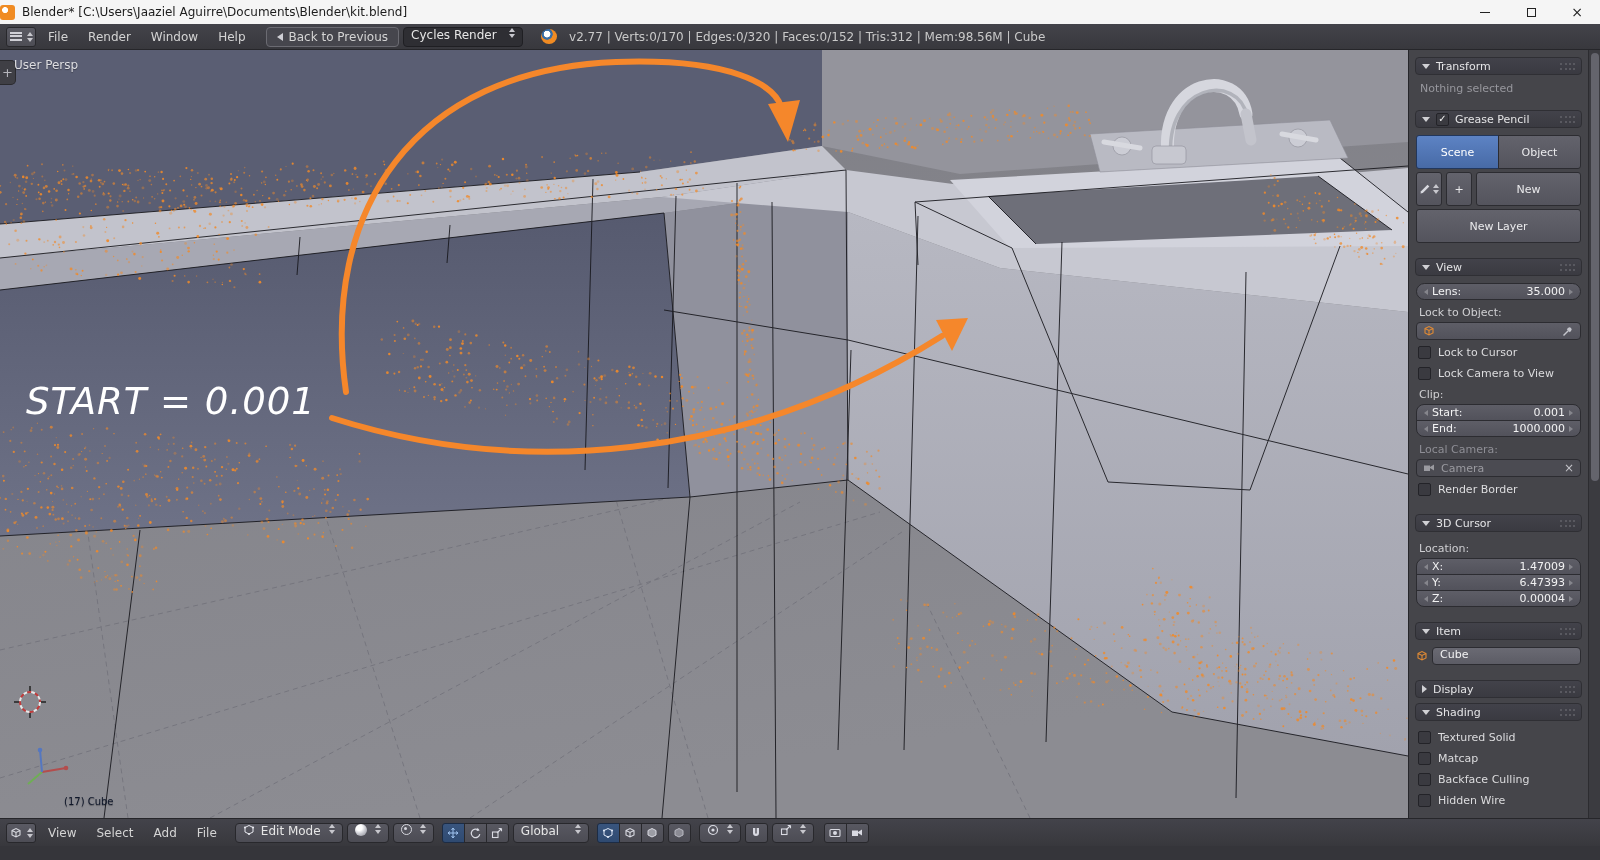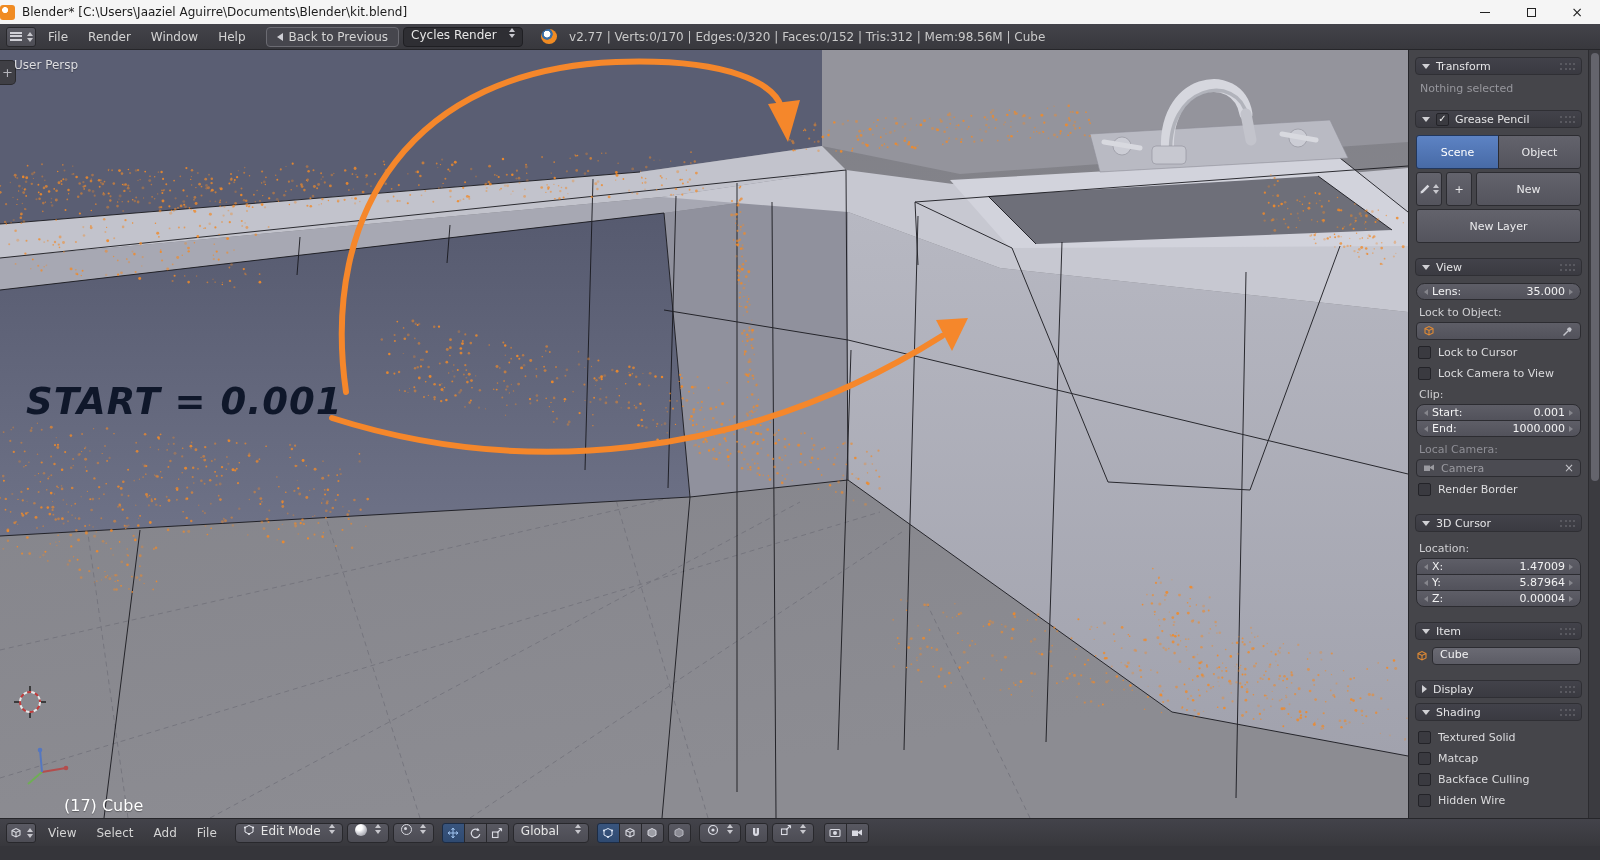--- a/index.html
+++ b/index.html
@@ -53,22 +53,22 @@
 .pivotdot{width:11px;height:11px;border-radius:50%;border:1.5px solid #d6d7de;position:relative}
 .pivotdot:after{content:"";position:absolute;left:2.5px;top:2.5px;width:3px;height:3px;border-radius:50%;background:#d6d7de}
 .backarrow{width:0;height:0;border-top:4px solid transparent;border-bottom:4px solid transparent;
   border-right:6px solid #cfcfd5}
 .infoicon{width:12px;height:9px;background:linear-gradient(#cfcfd6 0 2px,transparent 2px 3.5px,#cfcfd6 3.5px 5.5px,transparent 5.5px 7px,#cfcfd6 7px 9px)}
 
 
 .viewport{position:absolute;left:0;top:50px;width:1408px;height:768px;background:#85858b;overflow:hidden}
 .viewport svg.scene{position:absolute;left:0;top:0}
 .vp-label{position:absolute;left:14px;top:8px;color:#dedee2;font-size:12px;text-shadow:0 1px 1px rgba(0,0,0,.35)}
-.vp-object{position:absolute;left:64px;top:746px;color:#ffffff;font-size:16px;text-shadow:0 1px 1px rgba(0,0,0,.35)}
-.vp-annotation{position:absolute;left:26px;top:330px;color:#0f172a;font-size:37px;font-weight:bold;
+.vp-object{position:absolute;left:64px;top:746px;color:#0f172a;font-size:10px;text-shadow:0 1px 1px rgba(0,0,0,.35)}
+.vp-annotation{position:absolute;left:26px;top:330px;color:#ffffff;font-size:37px;font-weight:normal;
   font-style:italic;letter-spacing:1px;white-space:nowrap}
 .shelf-tab{position:absolute;left:0;top:10px;width:16px;height:25px;background:#3f3f45;
   border:1px solid #2a2a2e;border-left:none;border-radius:0 5px 5px 0;display:flex;align-items:center;
   justify-content:center;color:#b5b5bb;font-size:13px}
 
 
 .sidebar{position:absolute;left:1408px;top:50px;width:180px;height:768px;background:#45454a;
   border-left:1px solid #26262a;padding:2px 6px;font-size:11px;color:#d8d8d8;overflow:hidden}
 .phead{height:18px;margin-top:5px;background:linear-gradient(#42424a,#3a3a41);border:1px solid #2f2f34;
   border-radius:4px;display:flex;align-items:center;gap:6px;padding:0 6px;color:#e4e4e6}
@@ -2770,21 +2770,21 @@
       <div class="numstack">
         <div class="slider">
           <span class="arr l"></span>
           <span class="slabel">X:</span>
           <span class="svalue">1.47009</span>
           <span class="arr r"></span>
         </div>
         <div class="slider">
           <span class="arr l"></span>
           <span class="slabel">Y:</span>
-          <span class="svalue">5.87964</span>
+          <span class="svalue">6.47393</span>
           <span class="arr r"></span>
         </div>
         <div class="slider">
           <span class="arr l"></span>
           <span class="slabel">Z:</span>
           <span class="svalue">0.00004</span>
           <span class="arr r"></span>
         </div>
       </div>
     </div>

